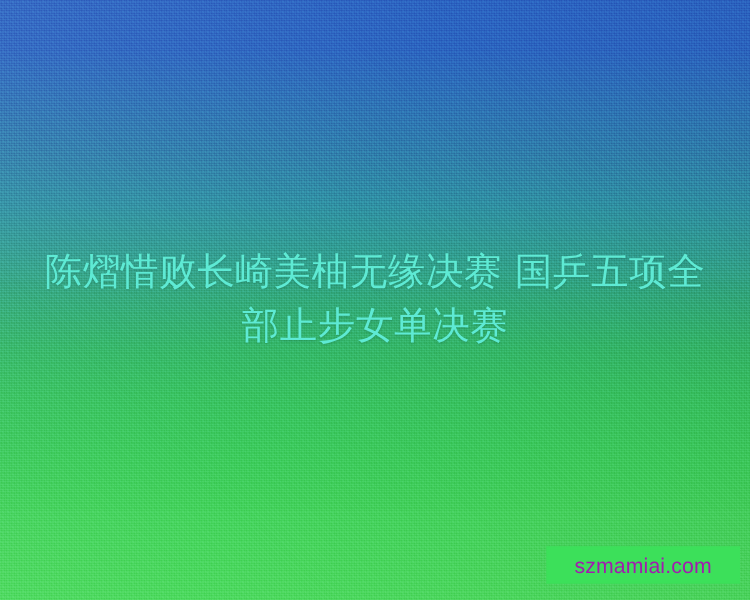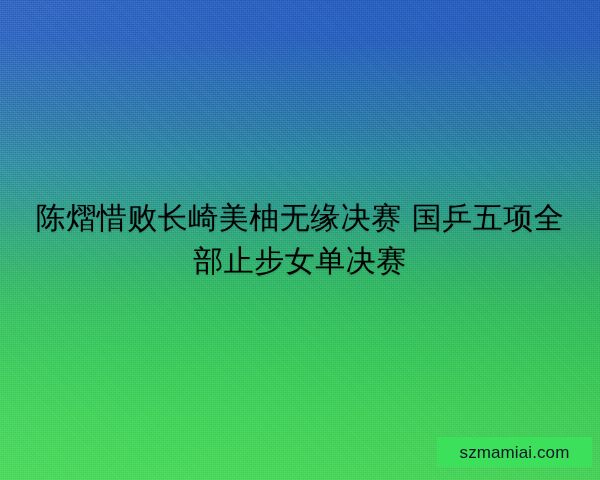--- a/index.html
+++ b/index.html
@@ -90,21 +90,21 @@
 
   .headline {
     position: absolute;
     left: 0;
     right: 0;
     top: 196px;
     margin: 0;
     padding: 0 26px;
     box-sizing: border-box;
     text-align: center;
-    color: #000000;
+    color: #5eead4;
     font-family: "DejaVu Sans", "Liberation Sans", sans-serif;
     font-size: 30px;
     font-weight: 400;
     line-height: 43px;
     letter-spacing: 0.5px;
     text-shadow: 0 1px 2px rgba(0, 40, 40, 0.18);
     white-space: normal;
   }
 
   .watermark {
@@ -113,21 +113,21 @@
     top: 437px;
     width: 155px;
     height: 30px;
     background-color: #3ce05a;
     display: flex;
     align-items: center;
     justify-content: center;
   }
 
   .watermark-text {
-    color: #0f172a;
+    color: #a21caf;
     font-family: "Liberation Sans", "DejaVu Sans", sans-serif;
     font-size: 17px;
     font-weight: 400;
     line-height: 1;
     letter-spacing: 0.1px;
     white-space: nowrap;
   }
 </style>
 </head>
 <body>

